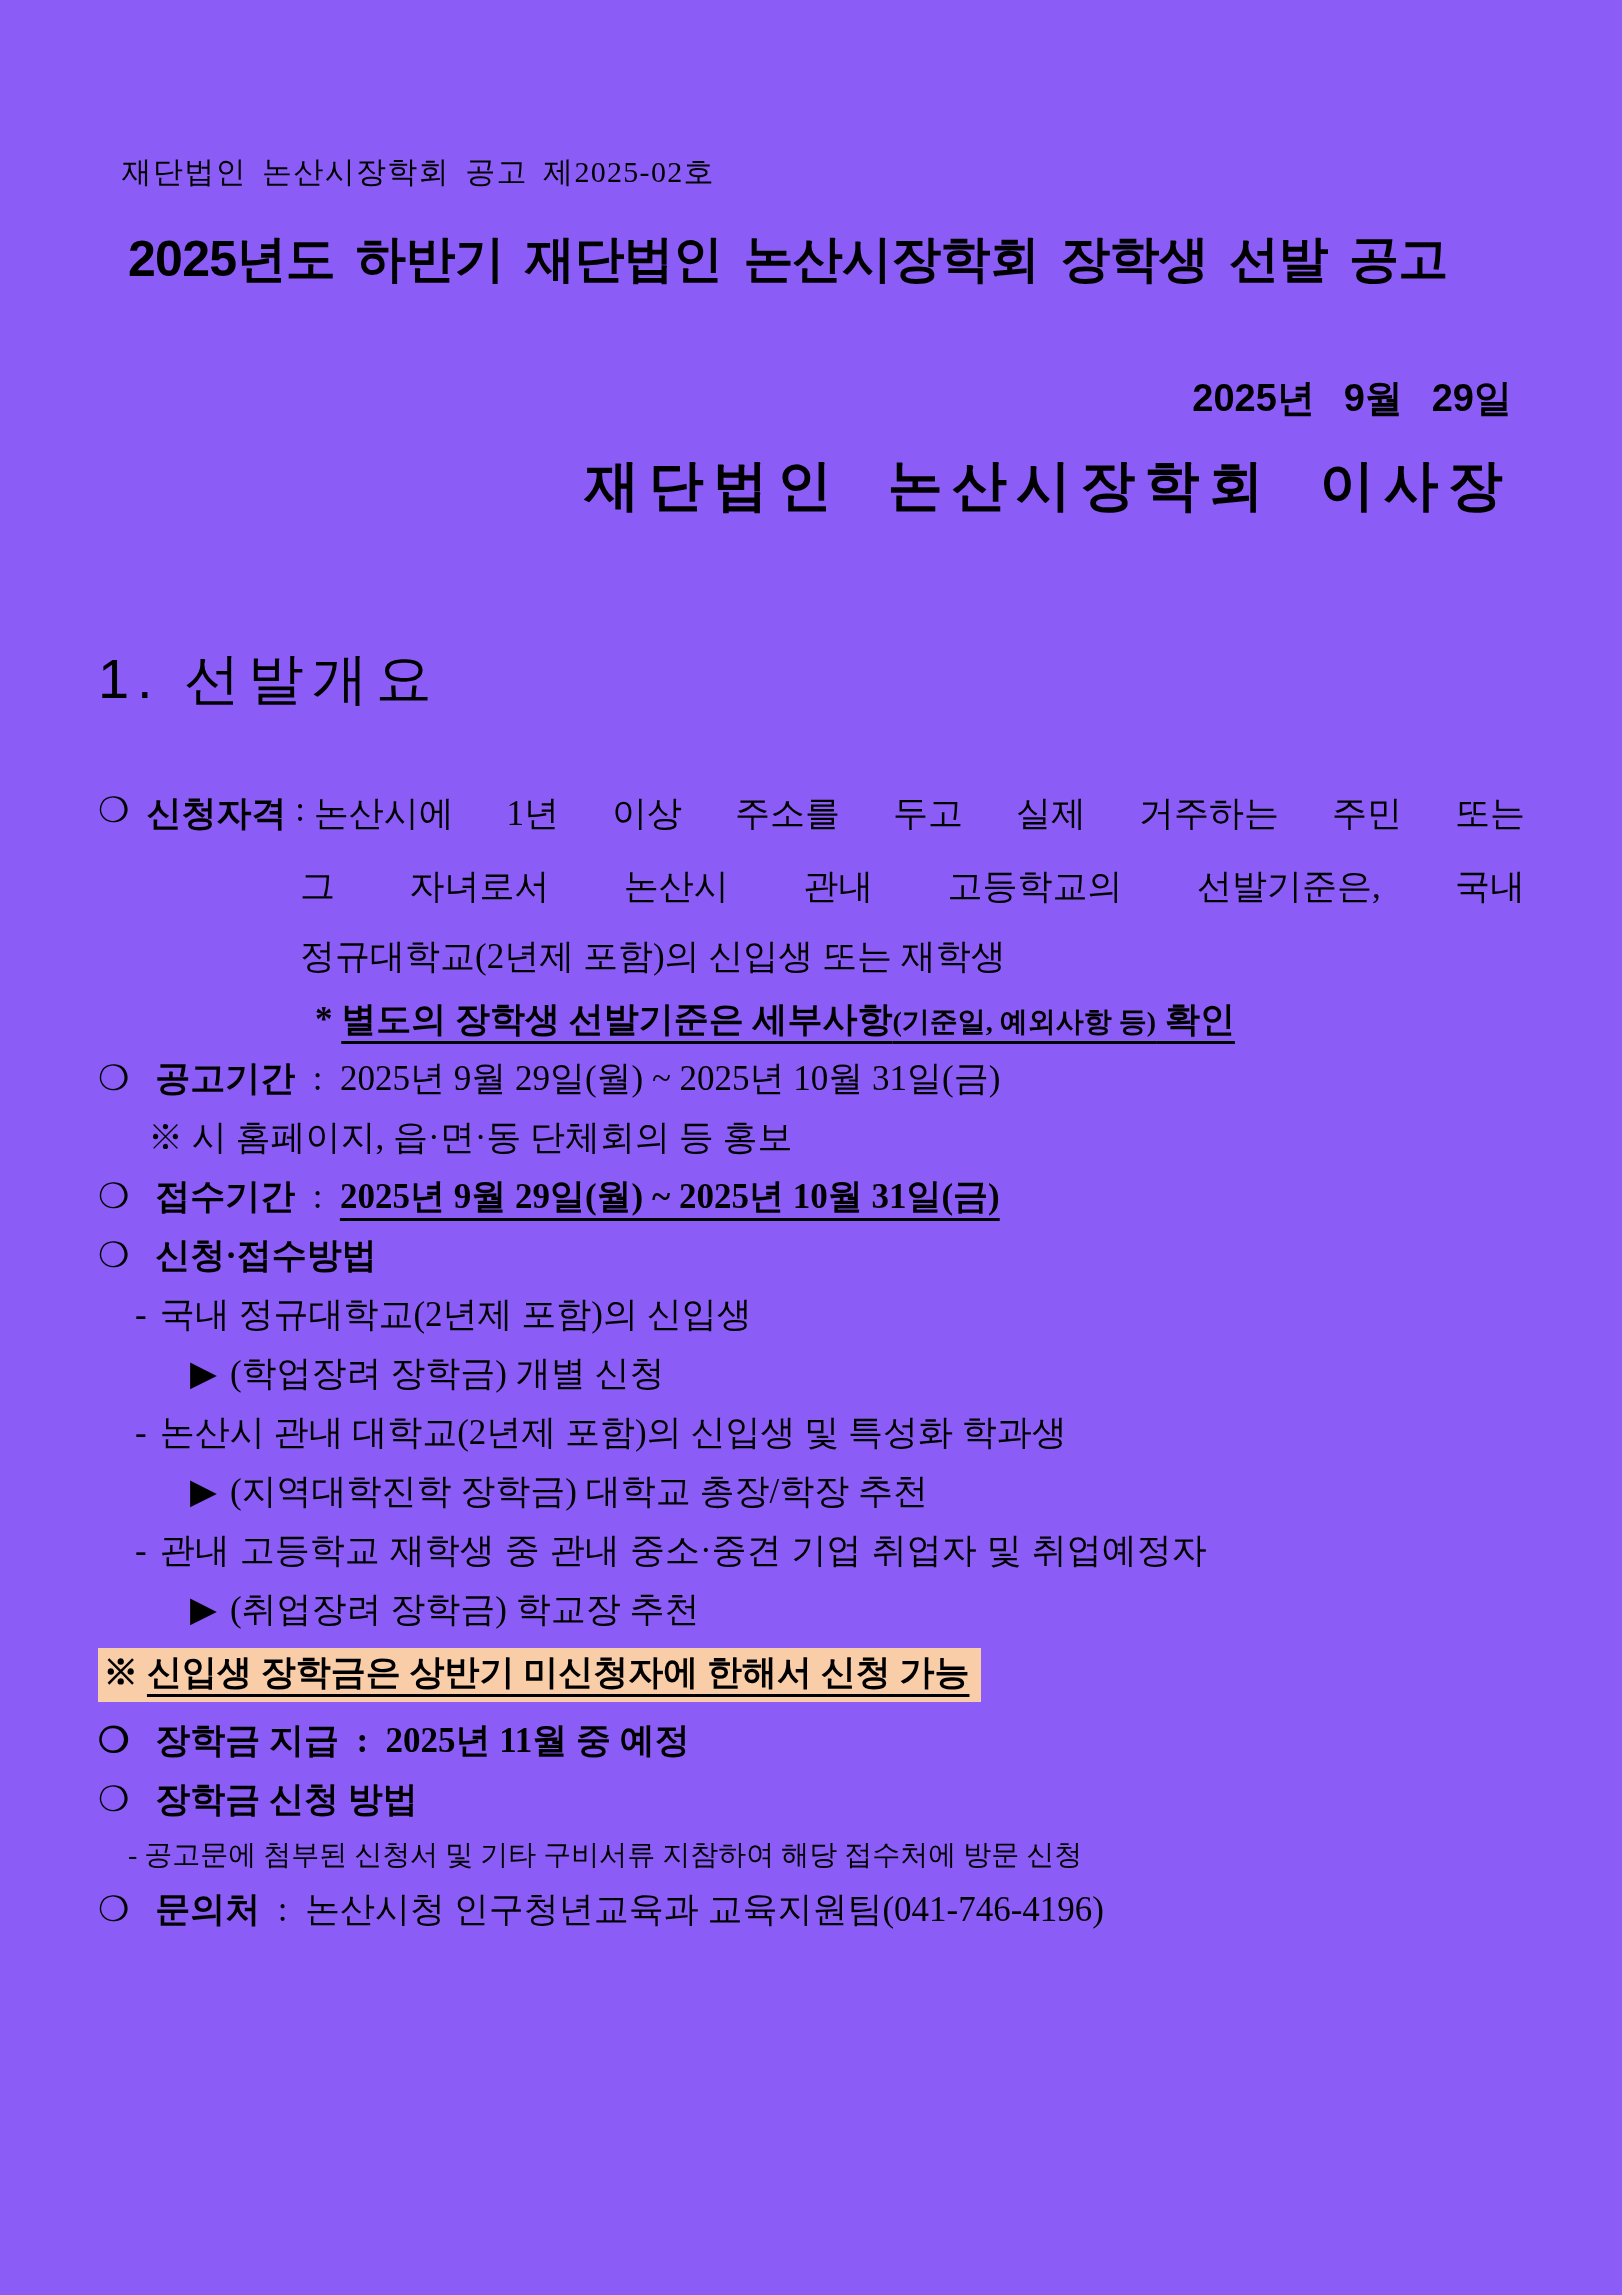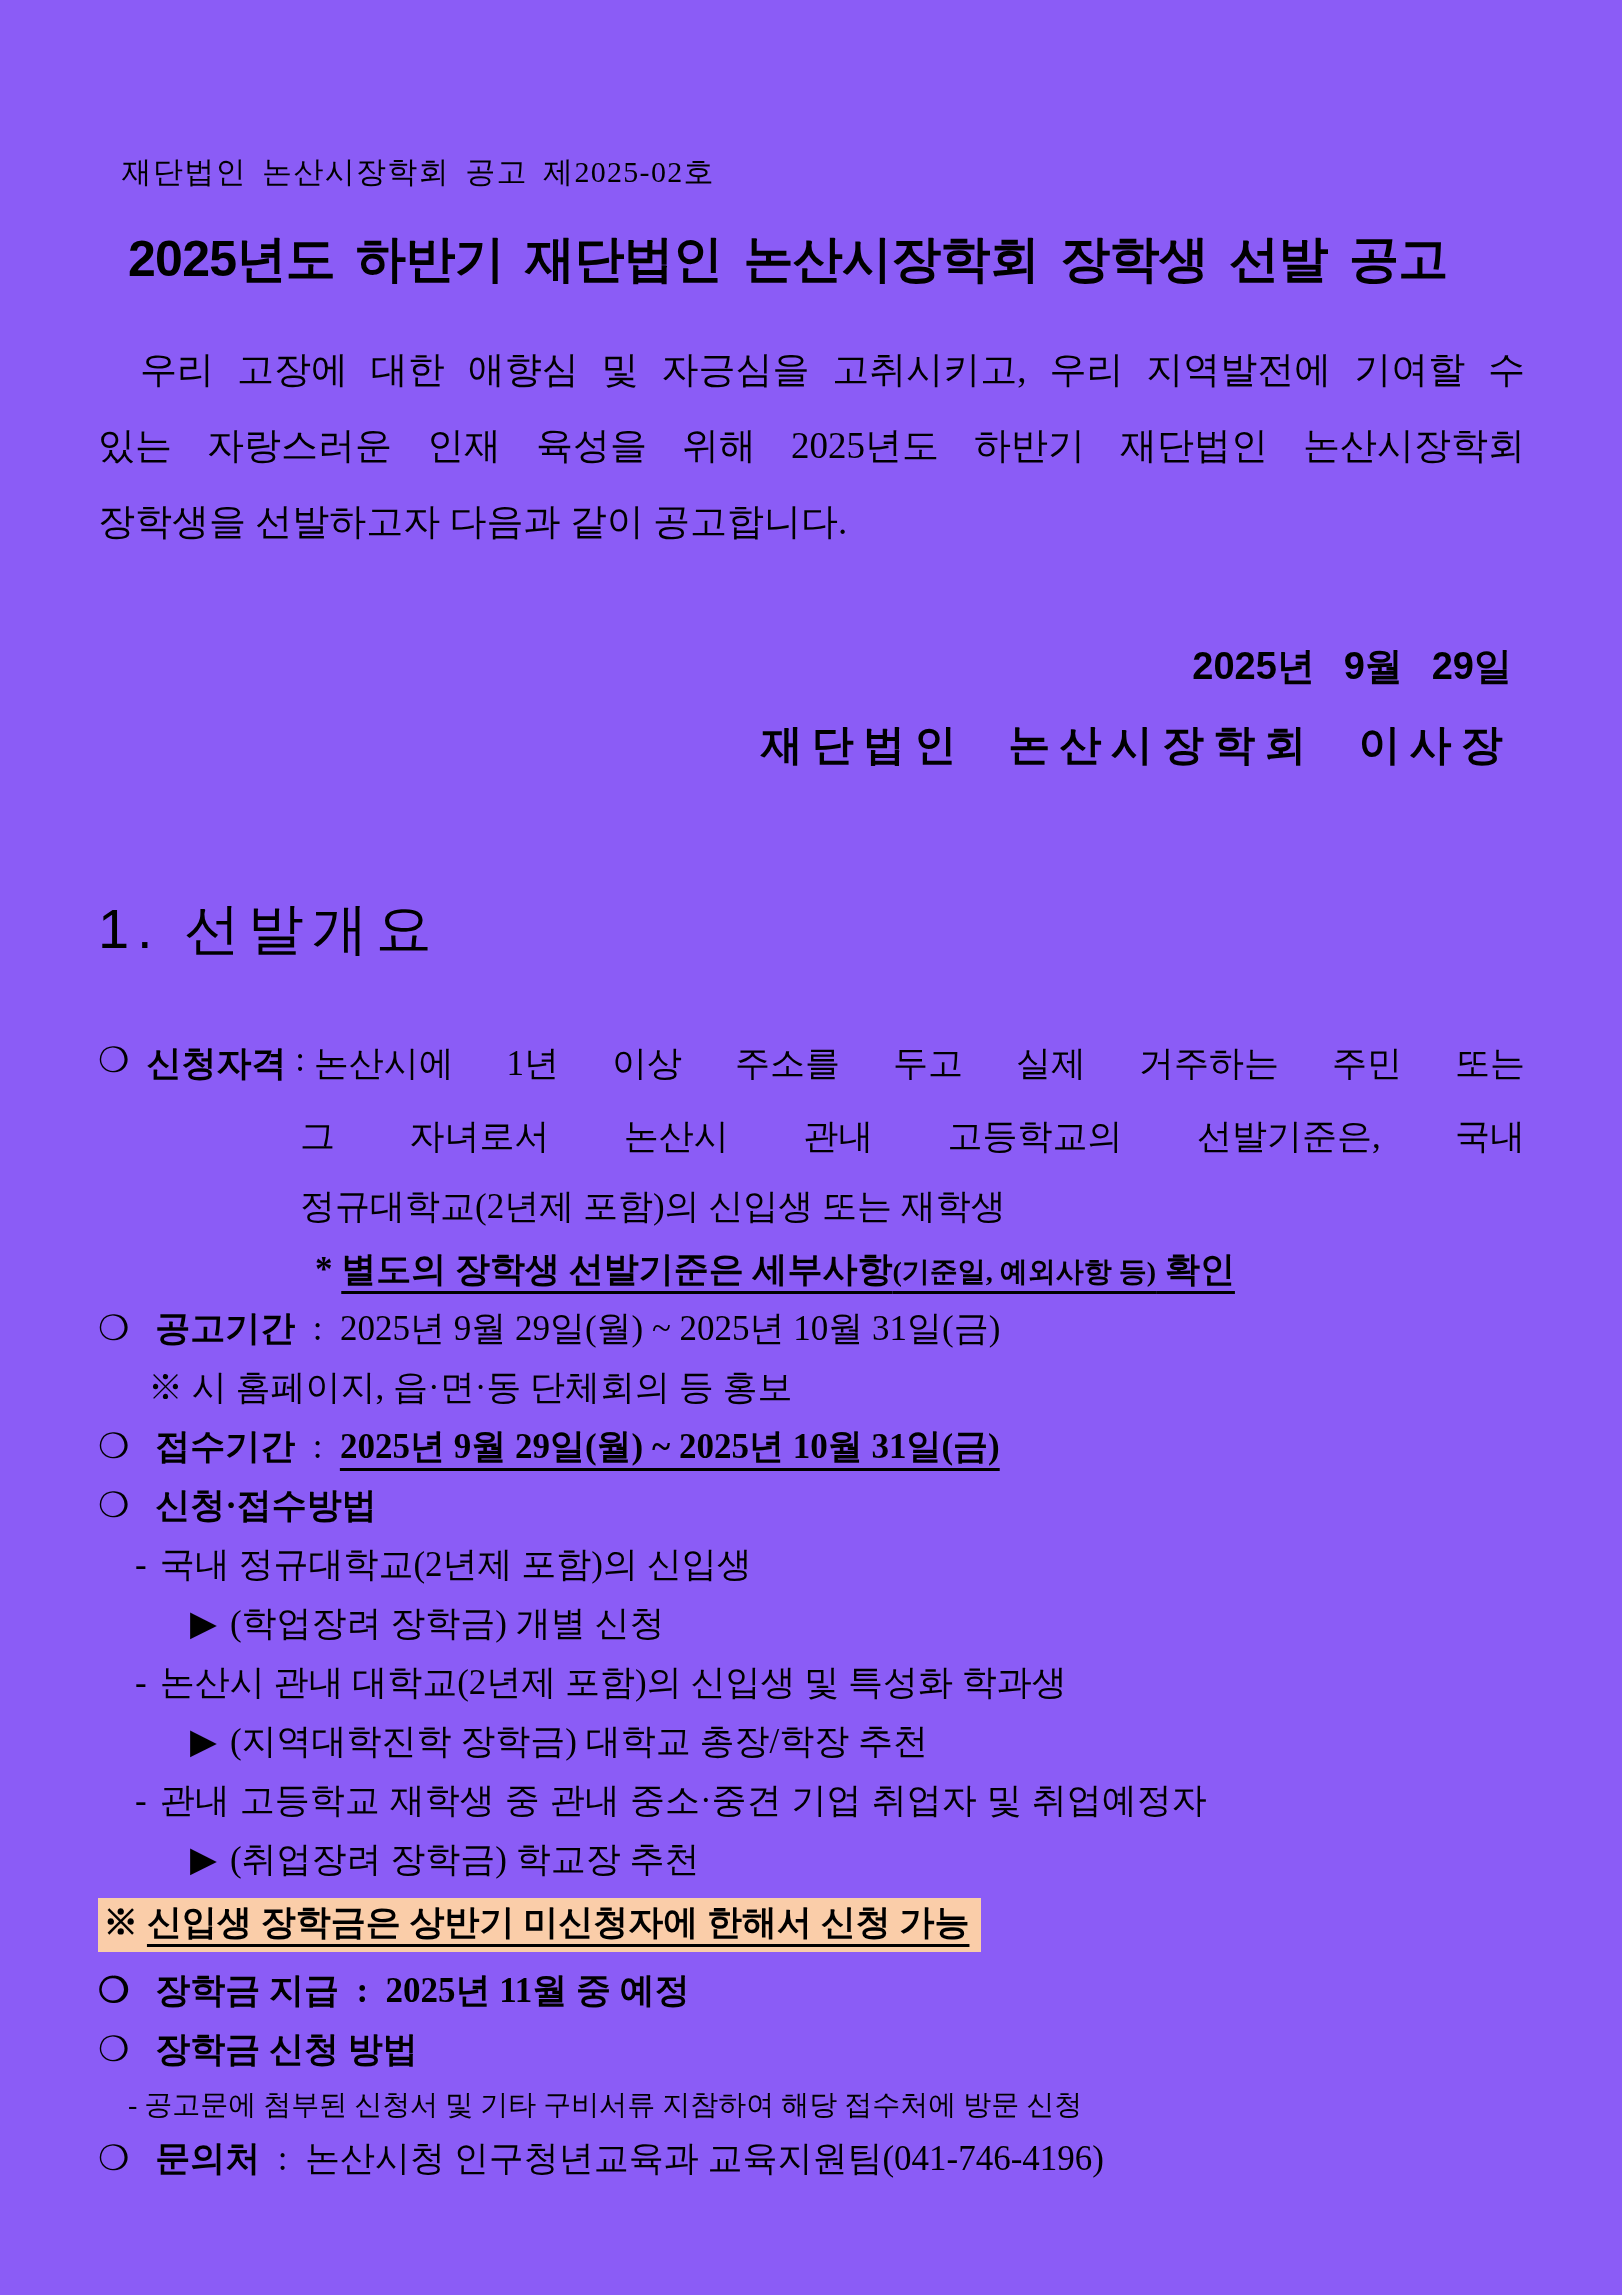--- a/index.html
+++ b/index.html
@@ -41,21 +41,21 @@
     margin-top: 80px;
     font-family: "Liberation Sans", sans-serif;
     font-weight: bold;
     font-size: 38px;
     word-spacing: 18.3px;
   }
   .signer {
     margin-top: 25px;
     font-family: "Liberation Sans", sans-serif;
     font-weight: 800;
-    font-size: 42px;
+    font-size: 55px;
     letter-spacing: 9.2px;
     word-spacing: 22px;
   }
   .section-heading {
     margin-top: 119px;
     font-family: "Liberation Sans", sans-serif;
     font-weight: 400;
     font-size: 56px;
     letter-spacing: 7.9px;
   }
@@ -89,25 +89,20 @@
 </style>
 </head>
 <body>
 
 <div class="page">
 
   <div class="doc-number">재단법인 논산시장학회 공고 제2025-02호</div>
 
   <h1 class="title">2025년도 하반기 재단법인 논산시장학회 장학생 선발 공고</h1>
 
-  <div class="intro">
-    <div class="jlast indent1">우리 고장에 대한 애향심 및 자긍심을 고취시키고, 우리 지역발전에 기여할 수</div>
-    <div class="jlast">있는 자랑스러운 인재 육성을 위해 2025년도 하반기 재단법인 논산시장학회</div>
-    <div>장학생을 선발하고자 다음과 같이 공고합니다.</div>
-  </div>
 
   <div class="date-line right-block">2025년 9월 29일</div>
 
   <div class="signer right-block">재단법인 논산시장학회 이사장</div>
 
   <h2 class="section-heading">1. 선발개요</h2>
 
   <div class="list">
 
     <div class="erow">

